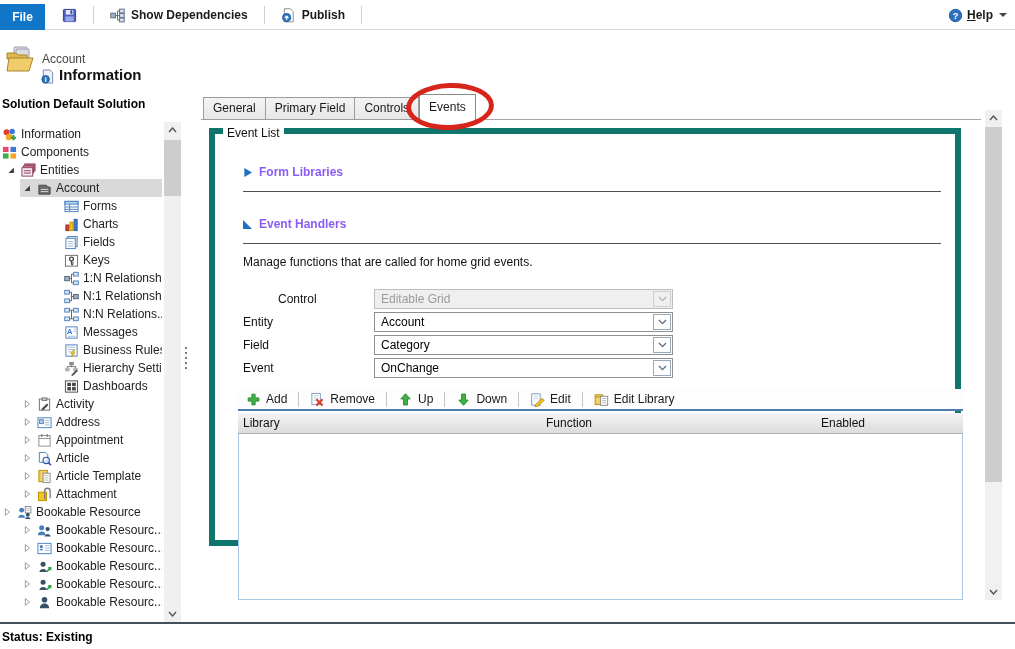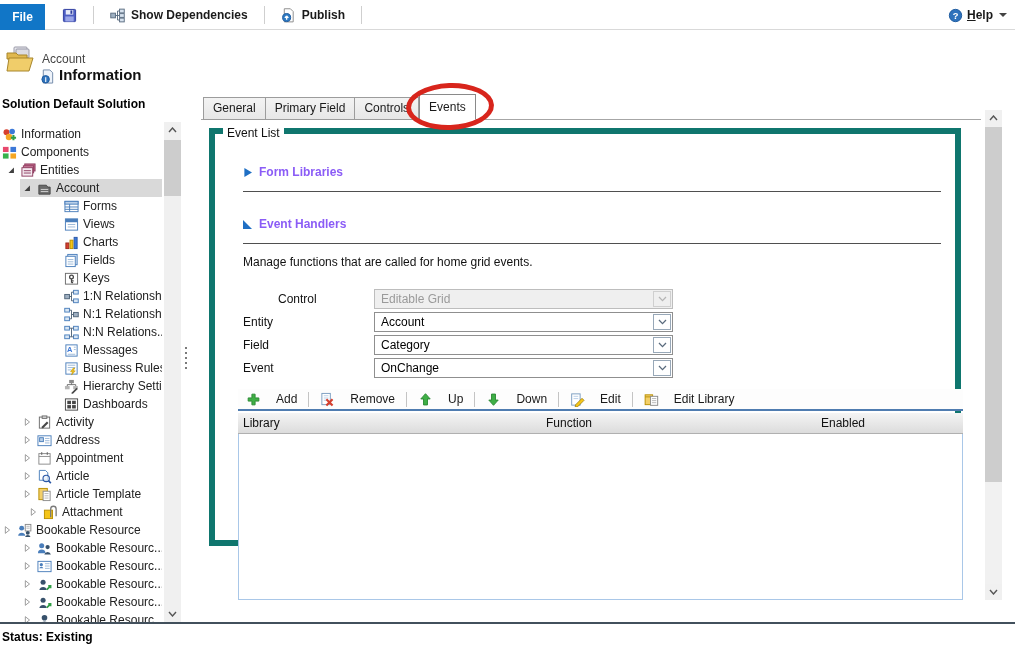--- a/index.html
+++ b/index.html
@@ -64,21 +64,21 @@
   .combo{position:absolute;left:159px;width:299px;height:20px;border:1px solid #8f8f8f;background:#fff;cursor:pointer}
   .combo .val{position:absolute;left:6px;top:2px;color:#000}
   .combo .dd{position:absolute;right:1px;top:1px;width:18px;height:16px;border:1px solid #98a8b8;background:#fff;
              display:flex;align-items:center;justify-content:center}
   .combo.disabled{background:#efefef;border-color:#bdbdbd;cursor:default}
   .combo.disabled .val{color:#9a9a9a}
   .combo.disabled .dd{border-color:#cfcfcf;background:#efefef}
 
   #grid-toolbar{position:absolute;left:23px;top:255px;width:725px;height:22px;display:flex;align-items:center;
                 background:#fdfdfd;border-bottom:2px solid #4f7cb0}
-  .gt-btn{display:flex;align-items:center;gap:15px;padding:0 8px;height:20px;cursor:pointer;white-space:nowrap}
+  .gt-btn{display:flex;align-items:center;gap:5px;padding:0 8px;height:20px;cursor:pointer;white-space:nowrap}
   .gt-sep{width:1px;height:15px;background:#c4c4c4;margin:0 3px}
   #grid-header{position:absolute;left:23px;top:279px;width:725px;height:21px;
                background:linear-gradient(#f4f4f4,#dcdcdc);border-bottom:1px solid #b0b0b0}
   #grid-header span{position:absolute;top:3px;color:#111}
   #col-library{left:5px}#col-function{left:308px}#col-enabled{left:583px}
   #grid-body{position:absolute;left:23px;top:300px;width:725px;height:166px;background:#fff;
              border-left:1px solid #a9c7e8;border-right:1px solid #a9c7e8;border-bottom:1px solid #a9c7e8}
 
   #main-scroll{position:absolute;right:13px;top:20px;width:17px;height:490px;background:#f1f1f1}
 
@@ -230,32 +230,20 @@
               <path d="M6 5.5 v8 M1 8.5 h14 M1 11 h14" stroke="#4a7ebb"></path>
             </svg>
           </span>
           <span class="tlabel">Forms</span>
         </div>
       </div>
       <div class="trow" style="padding-left: 64px;">
         <div class="trow-in">
           <span class="ic">
             <svg width="15" height="15" viewBox="0 0 16 16">
-              <rect x="1.5" y="2" width="13" height="12" fill="#fff" stroke="#4a7ebb"></rect>
-              <rect x="1.5" y="2" width="13" height="3.6" fill="#4a7ebb"></rect>
-              <path d="M4 8 h8 M4 10.6 h8" stroke="#9ab8d8"></path>
-            </svg>
-          </span>
-          <span class="tlabel">Views</span>
-        </div>
-      </div>
-      <div class="trow" style="padding-left: 64px;">
-        <div class="trow-in">
-          <span class="ic">
-            <svg width="15" height="15" viewBox="0 0 16 16">
               <rect x="2" y="8.5" width="3.2" height="6" fill="#d6402e" stroke="#9e2b1e"></rect>
               <rect x="6.4" y="5.5" width="3.2" height="9" fill="#f5c518" stroke="#b98f00"></rect>
               <rect x="10.8" y="2.5" width="3.2" height="12" fill="#3b78d8" stroke="#2a57a5"></rect>
             </svg>
           </span>
           <span class="tlabel">Charts</span>
         </div>
       </div>
       <div class="trow" style="padding-left: 64px;">
         <div class="trow-in">
@@ -451,21 +439,21 @@
           <span class="ic">
             <svg width="15" height="15" viewBox="0 0 16 16">
               <rect x="2" y="1.5" width="9" height="12" fill="#f3cf68" stroke="#b98f00"></rect>
               <rect x="6.5" y="4.5" width="7.5" height="10" fill="#fff" stroke="#8a8a8a"></rect>
               <path d="M8 7 h4.3 M8 9.4 h4.3 M8 11.8 h4.3" stroke="#b5b5b5"></path>
             </svg>
           </span>
           <span class="tlabel">Article Template</span>
         </div>
       </div>
-      <div class="trow" style="padding-left: 26px;">
+      <div class="trow" style="padding-left: 20px;">
         <div class="trow-in">
           <span class="texp">
             <svg width="10" height="10" viewBox="0 0 12 12">
               <path d="M4 2 l5 4 -5 4 z" fill="#fff" stroke="#8a8a8a"></path>
             </svg>
           </span>
           <span class="ic">
             <svg width="15" height="15" viewBox="0 0 16 16">
               <rect x="1.5" y="5.5" width="8.6" height="9" fill="#f5c518" stroke="#b98f00"></rect>
               <path d="M8.2 13 V4.2 a2.9 2.9 0 0 1 5.8 0 V12" fill="none" stroke="#7a7a7a" stroke-width="1.4"></path>

